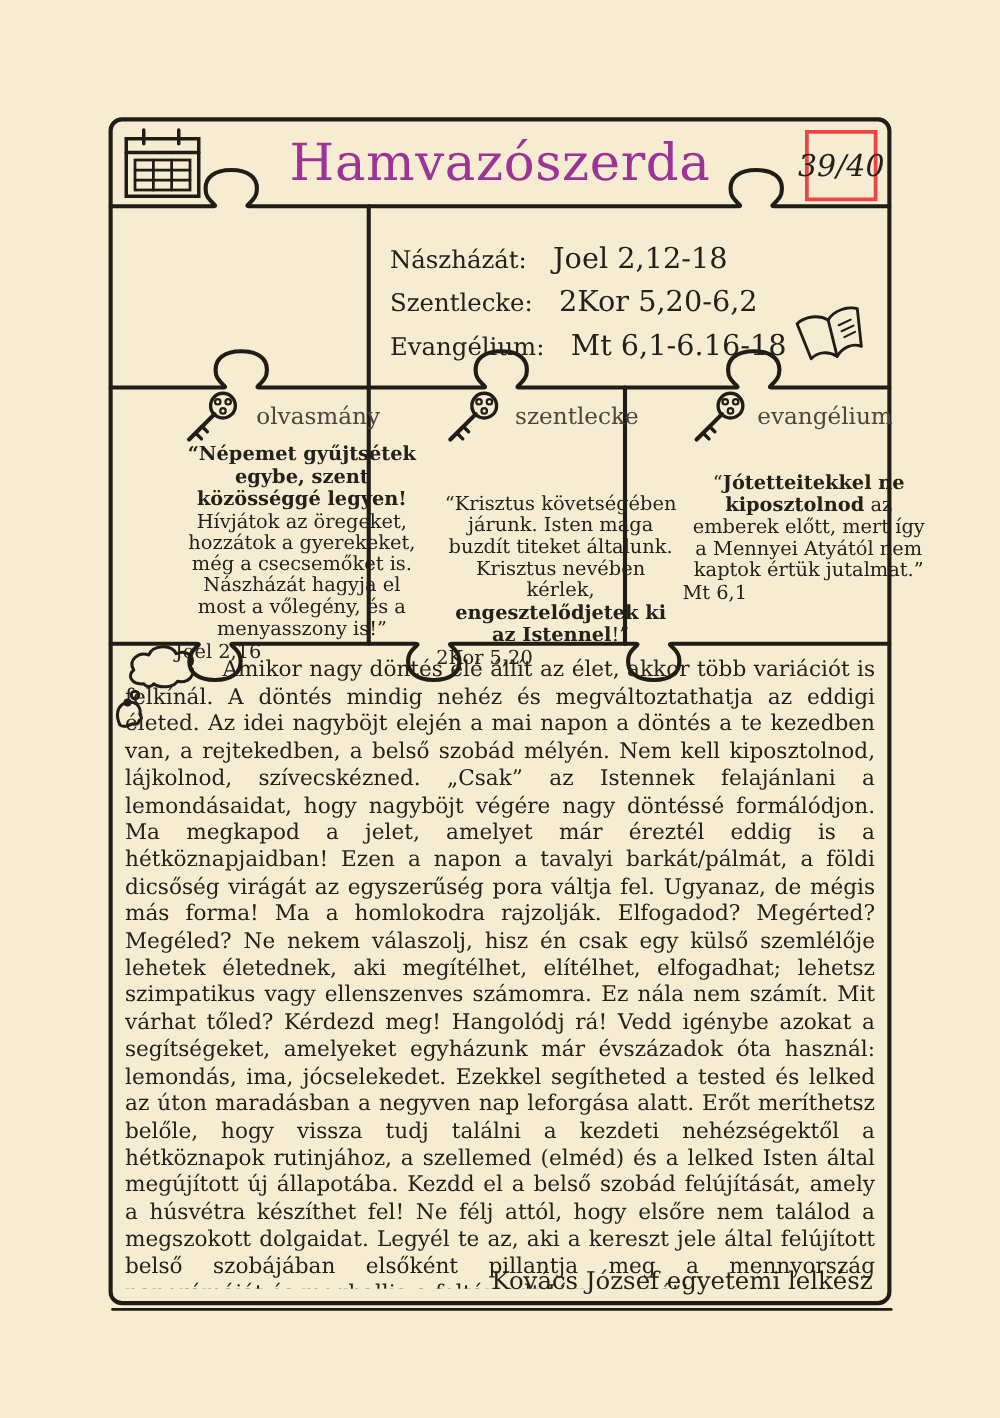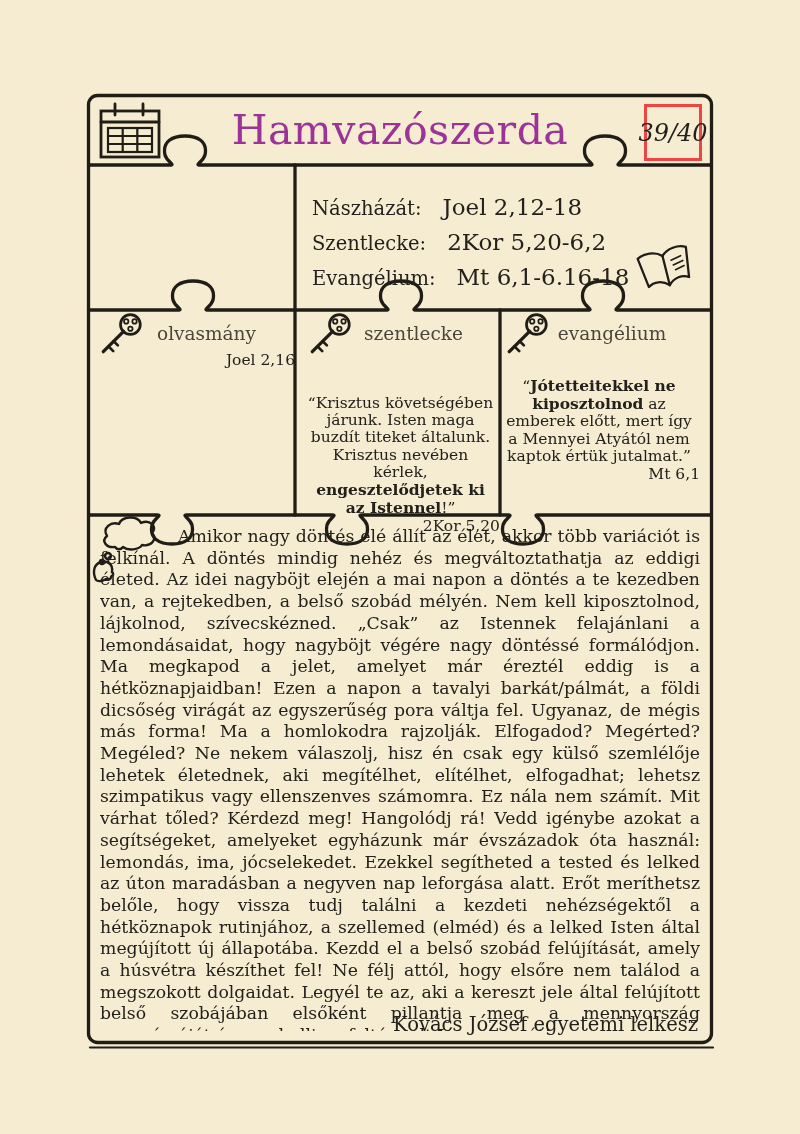--- a/index.html
+++ b/index.html
@@ -25,35 +25,35 @@
     border:3px solid #ef4444;display:flex;align-items:center;justify-content:center;
     font-size:24px;font-style:italic;
   }
   
   .readings{position:absolute;left:224px;top:99px;width:330px;}
   .r-row{margin-bottom:9px;white-space:nowrap;}
   .r-label{font-size:19.5px;}
   .r-value{font-size:23px;margin-left:21px;}
   .book-icon{left:548px;top:150px;width:60px;height:50px;}
   
-  .puzzle-col{position:absolute;top:222px;height:200px;}
+  .puzzle-col{position:absolute;top:222px;height:200px;padding-left:48px;}
   .col1{left:4px;width:203px;}
   .col2{left:213px;width:199px;}
   .col3{left:410px;width:202px;}
   .colhead{position:relative;height:34px;}
   .key-icon{left:4px;top:-6px;width:50px;height:50px;}
   .colhead-label{
     display:block;text-align:center;padding-left:26px;line-height:34px;
     font-size:18.5px;color:#4a463c;
   }
   .quote{
     text-align:center;font-size:15.5px;line-height:17.2px;padding:0 5px;
   }
   .quote .b{font-weight:bold;}
-  .ref{text-align:right;font-size:15.5px;line-height:17.2px;margin-top:1px;}
+  .ref{text-align:left;font-size:15.5px;line-height:17.2px;margin-top:1px;}
   .col1 .quote{margin-top:3px;}
   .col2 .quote{margin-top:44px;}
   .col3 .quote{margin-top:26px;}
   
   .thought-icon{left:3px;top:420px;width:76px;height:68px;}
   .bodytext{
     position:absolute;left:12px;top:431px;width:600px;height:505px;overflow:hidden;
     font-size:17.3px;line-height:21.7px;text-align:justify;text-indent:78px;
   }
   .signature{
@@ -115,20 +115,21 @@
         <circle cx="33" cy="13" r="9.5"></circle>
         <circle cx="29" cy="10" r="2.1" stroke-width="1.7"></circle>
         <circle cx="37" cy="10" r="2.1" stroke-width="1.7"></circle>
         <circle cx="33" cy="17" r="2.1" stroke-width="1.7"></circle>
         <path d="M26.5 19.5 L7 39" stroke-width="3.2"></path>
         <path d="M12 34 l4.5 4.5"></path>
           <path d="M17 29 l4 4"></path>
       </svg>
       <span class="colhead-label">olvasmány</span>
     </div>
+    <div class="quote"><span class="b">“Népemet gyűjtsétek egybe, szent közösséggé legyen!</span><span> Hívjátok az öregeket, hozzátok a gyerekeket, még a csecsemőket is. Nászházát hagyja el most a vőlegény, és a menyasszony is!”</span></div>
     <div class="ref">Joel 2,16</div>
   </div>
 
   <div class="puzzle-col col2">
     <div class="colhead">
       <svg class="icon key-icon" viewBox="0 0 48 48" fill="none" stroke="#201d17" stroke-width="2.6" stroke-linecap="round">
         <circle cx="33" cy="13" r="9.5"></circle>
         <circle cx="29" cy="10" r="2.1" stroke-width="1.7"></circle>
         <circle cx="37" cy="10" r="2.1" stroke-width="1.7"></circle>
         <circle cx="33" cy="17" r="2.1" stroke-width="1.7"></circle>

